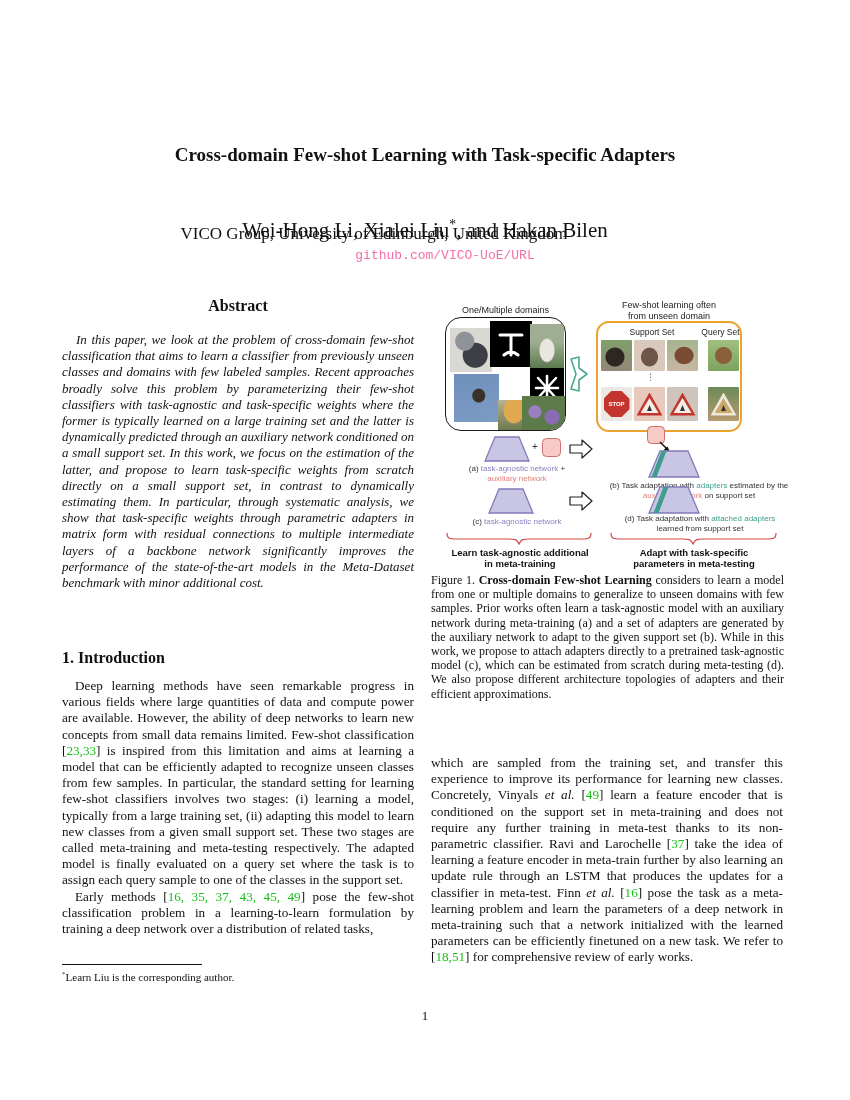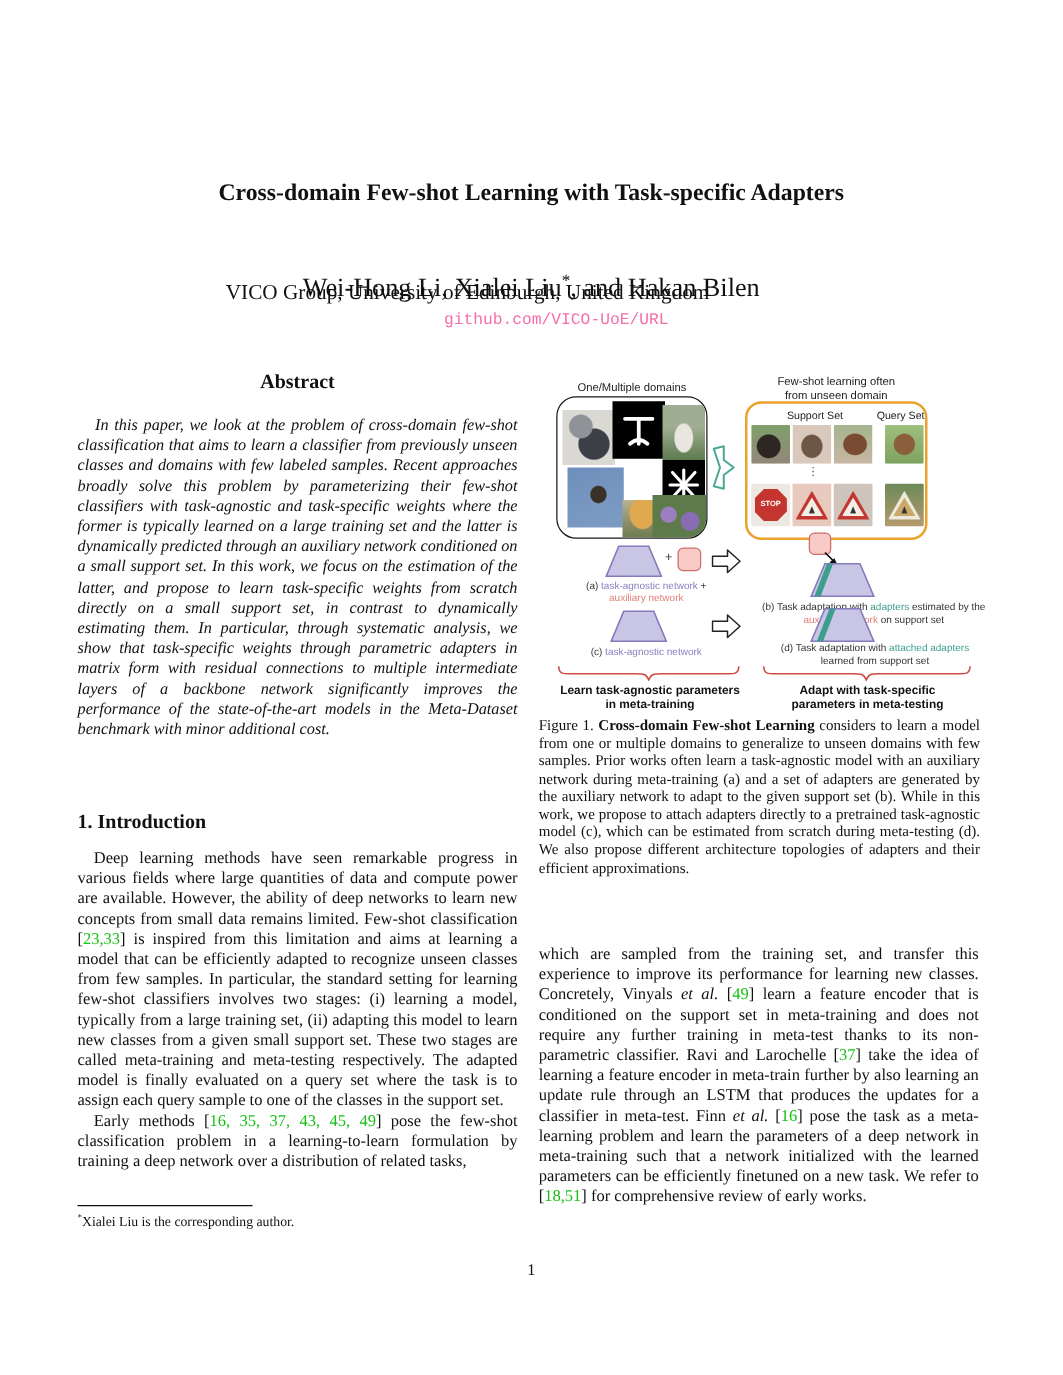--- a/index.html
+++ b/index.html
@@ -76,21 +76,21 @@
   </div>
 
   <div class="abs col center" id="abstract-heading">Abstract</div>
   <div class="abs col" id="abstract-body">In this paper, we look at the problem of cross-domain few-shot classification that aims to learn a classifier from previously unseen classes and domains with few labeled samples. Recent approaches broadly solve this problem by parameterizing their few-shot classifiers with task-agnostic and task-specific weights where the former is typically learned on a large training set and the latter is dynamically predicted through an auxiliary network conditioned on a small support set. In this work, we focus on the estimation of the latter, and propose to learn task-specific weights from scratch directly on a small support set, in contrast to dynamically estimating them. In particular, through systematic analysis, we show that task-specific weights through parametric adapters in matrix form with residual connections to multiple intermediate layers of a backbone network significantly improves the performance of the state-of-the-art models in the Meta-Dataset benchmark with minor additional cost.</div>
   <div class="abs col" id="intro-heading">1. Introduction</div>
   <div class="abs col" id="intro-body">
     <p><span>Deep learning methods have seen remarkable progress in various fields where large quantities of data and compute power are available. However, the ability of deep networks to learn new concepts from small data remains limited. Few-shot classification </span><span>[</span><span class="cite">23,33</span><span>]</span><span> is inspired from this limitation and aims at learning a model that can be efficiently adapted to recognize unseen classes from few samples. In particular, the standard setting for learning few-shot classifiers involves two stages: (i) learning a model, typically from a large training set, (ii) adapting this model to learn new classes from a given small support set. These two stages are called meta-training and meta-testing respectively. The adapted model is finally evaluated on a query set where the task is to assign each query sample to one of the classes in the support set.</span></p>
     <p><span>Early methods </span><span>[</span><span class="cite">16, 35, 37, 43, 45, 49</span><span>]</span><span> pose the few-shot classification problem in a learning-to-learn formulation by training a deep network over a distribution of related tasks,</span></p>
   </div>
   <div class="abs" id="footnote-rule"></div>
-  <div class="abs col" id="footnote"><sup>*</sup><span>Xialei Liu is the corresponding author.</span></div>
+  <div class="abs col" id="footnote"><sup>*</sup><span>Learn Liu is the corresponding author.</span></div>
 
   <div class="abs figlabel" style="top:305px;left:433px;width:145px;">One/Multiple domains</div>
   <div class="abs figlabel" style="top:300px;left:596px;width:146px;">
     <div>Few-shot learning often</div>
     <div>from unseen domain</div>
   </div>
 
   <div class="abs" id="collage-box">
     <div class="tile" style="left:4px;top:10px;width:42px;height:44px;background:
       radial-gradient(circle at 35% 30%,#8f9296 9px,transparent 10px),
@@ -199,21 +199,21 @@
   </svg>
   <div class="abs diaglabel" style="top:514px;left:614px;width:172px;"><span>(d) Task adaptation with </span><span class="c-teal">attached adapters</span><span> learned from support set</span></div>
 
   <svg class="abs" style="top:532px;left:446px;" width="146" height="13">
     <path d="M1,1 C1,7 4,7 11,7 L62,7 C69,7 71,7 73,12 C75,7 77,7 84,7 L135,7 C142,7 145,7 145,1" fill="none" stroke="var(--brace)" stroke-width="1.2"></path>
   </svg>
   <svg class="abs" style="top:532px;left:610px;" width="167" height="13">
     <path d="M1,1 C1,7 4,7 11,7 L72,7 C79,7 81,7 83,12 C85,7 87,7 94,7 L156,7 C163,7 166,7 166,1" fill="none" stroke="var(--brace)" stroke-width="1.2"></path>
   </svg>
   <div class="abs bracelabel" style="top:547px;left:428px;width:184px;">
-    <div>Learn task-agnostic parameters</div>
+    <div>Learn task-agnostic additional</div>
     <div>in meta-training</div>
   </div>
   <div class="abs bracelabel" style="top:547px;left:602px;width:184px;">
     <div>Adapt with task-specific</div>
     <div>parameters in meta-testing</div>
   </div>
 
   <div class="abs" id="caption"><span>Figure 1. </span><span class="bold">Cross-domain Few-shot Learning</span><span> considers to learn a model from one or multiple domains to generalize to unseen domains with few samples. Prior works often learn a task-agnostic model with an auxiliary network during meta-training (a) and a set of adapters are generated by the auxiliary network to adapt to the given support set (b). While in this work, we propose to attach adapters directly to a pretrained task-agnostic model (c), which can be estimated from scratch during meta-testing (d). We also propose different architecture topologies of adapters and their efficient approximations.</span></div>
   <div class="abs col" id="rc-body">
     <p><span>which are sampled from the training set, and transfer this experience to improve its performance for learning new classes. Concretely, Vinyals </span><span class="em">et al.</span><span> </span><span>[</span><span class="cite">49</span><span>]</span><span> learn a feature encoder that is conditioned on the support set in meta-training and does not require any further training in meta-test thanks to its non-parametric classifier. Ravi and Larochelle </span><span>[</span><span class="cite">37</span><span>]</span><span> take the idea of learning a feature encoder in meta-train further by also learning an update rule through an LSTM that produces the updates for a classifier in meta-test. Finn </span><span class="em">et al.</span><span> </span><span>[</span><span class="cite">16</span><span>]</span><span> pose the task as a meta-learning problem and learn the parameters of a deep network in meta-training such that a network initialized with the learned parameters can be efficiently finetuned on a new task. We refer to </span><span>[</span><span class="cite">18,51</span><span>]</span><span> for comprehensive review of early works.</span></p>

